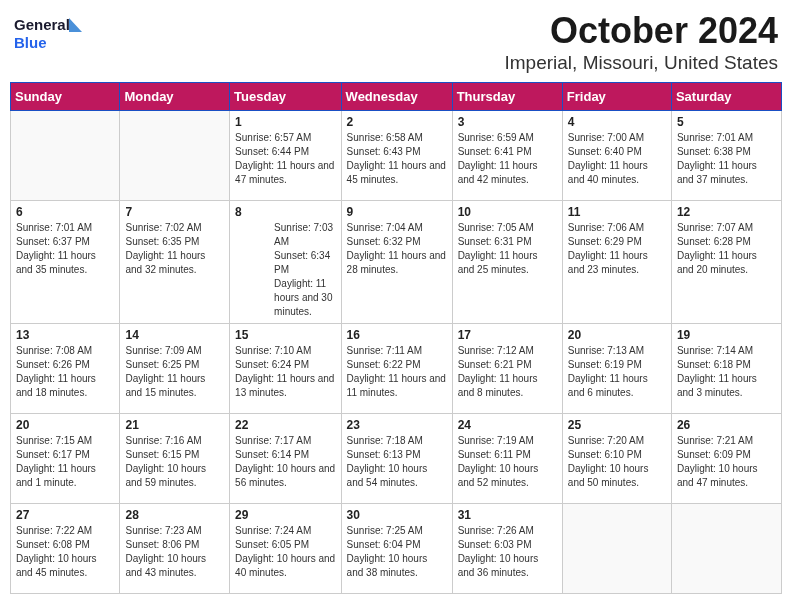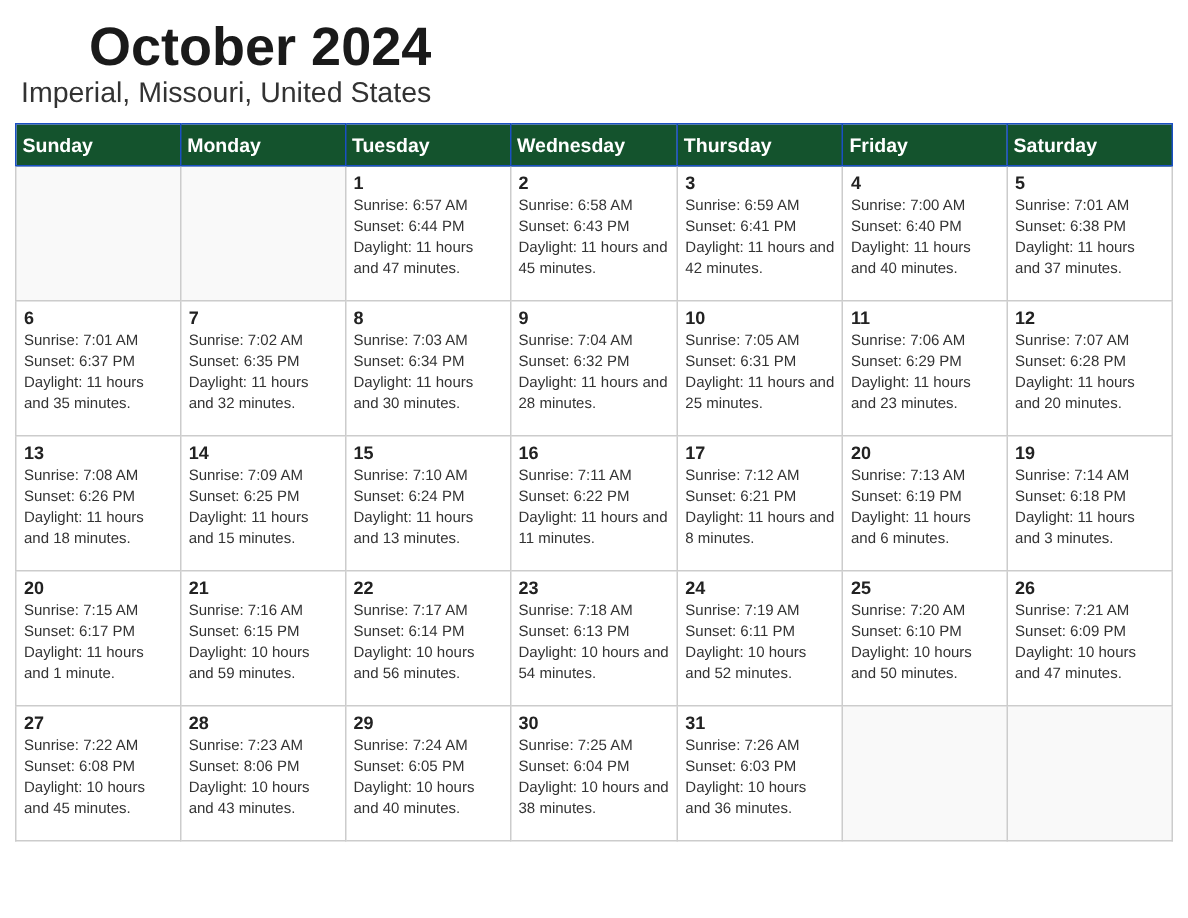--- a/index.html
+++ b/index.html
@@ -32,21 +32,21 @@
       font-size: 19px;
       font-weight: normal;
       color: #333;
     }
     .calendar {
       width: 100%;
       border-collapse: collapse;
       border: 1px solid #ccc;
     }
     .calendar th {
-      background-color: #14532d;
+      background-color: #be185d;
       color: #fff;
       font-size: 13px;
       font-weight: bold;
       padding: 6px 4px;
       border: 1px solid #1a4fc4;
       text-align: left;
     }
     .calendar td {
       border: 1px solid #ccc;
       vertical-align: top;
@@ -67,20 +67,28 @@
       color: #333;
       font-size: 10px;
       line-height: 1.4;
     }
     .empty { background: #f9f9f9; }
   </style>
 </head>
 <body>
 
 <div class="header">
+  <div class="logo">
+    <svg width="80" height="44" viewBox="0 0 80 44">
+
+      <text x="0" y="20" font-family="Arial" font-weight="bold" font-size="15" fill="#1a1a2e">General</text>
+      <polygon points="55,8 68,22 55,22" fill="#4a90d9"></polygon>
+      <text x="0" y="38" font-family="Arial" font-weight="bold" font-size="15" fill="#2563eb">Blue</text>
+    </svg>
+  </div>
   <div class="title-block">
     <h1>October 2024</h1>
     <h2>Imperial, Missouri, United States</h2>
   </div>
 </div>
 
 <table class="calendar">
   <thead>
     <tr>
     <th>Sunday</th>
@@ -135,21 +143,21 @@
 Daylight: 11 hours and 35 minutes.</div>
         </td>
         <td>
           <span class="day-num">7</span>
           <div class="day-info" style="white-space: pre-line;">Sunrise: 7:02 AM
 Sunset: 6:35 PM
 Daylight: 11 hours and 32 minutes.</div>
         </td>
         <td>
           <span class="day-num">8</span>
-          <div class="day-info" style="white-space: pre-line;">Sunrise: 7:03 AM
+          <div class="day-info" style="white-space: pre-line; margin-left: 39px;">Sunrise: 7:03 AM
 Sunset: 6:34 PM
 Daylight: 11 hours and 30 minutes.</div>
         </td>
         <td>
           <span class="day-num">9</span>
           <div class="day-info" style="white-space: pre-line;">Sunrise: 7:04 AM
 Sunset: 6:32 PM
 Daylight: 11 hours and 28 minutes.</div>
         </td>
         <td>

